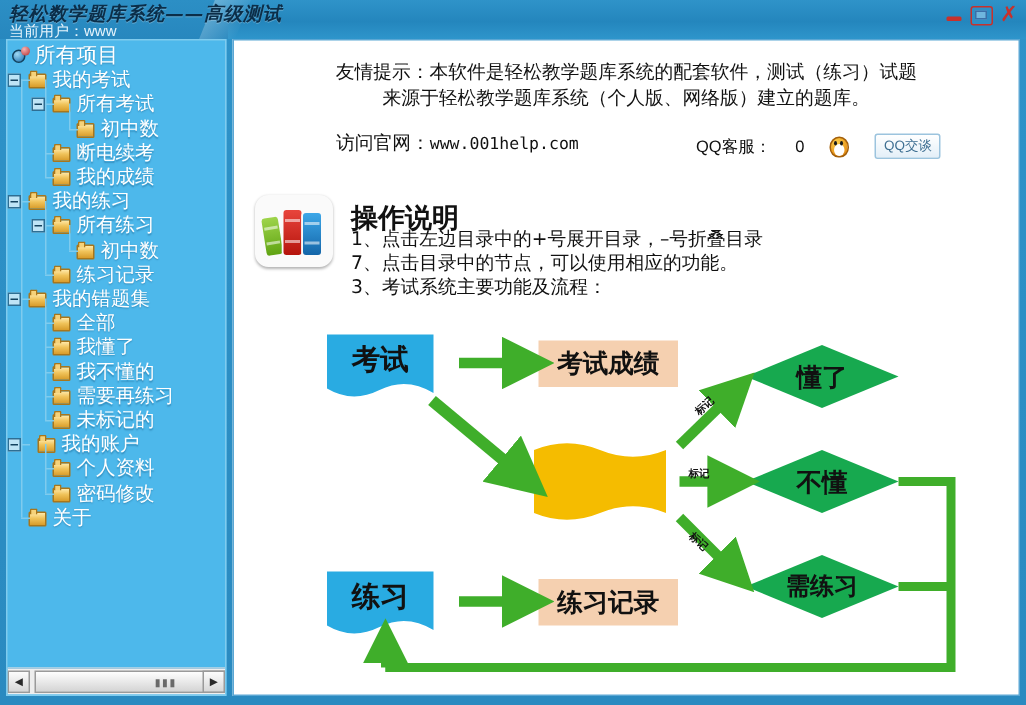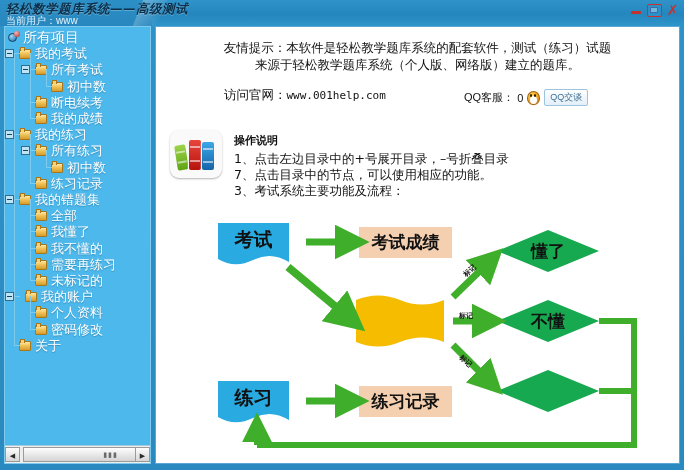--- a/index.html
+++ b/index.html
@@ -114,21 +114,21 @@
     font-size:12.5px;color:#111;line-height:17px;
     font-family:"DejaVu Sans","Liberation Sans",sans-serif;
   }
   .tip .l2{display:block;}
   .visit{
     position:absolute;left:68px;top:60px;font-size:12.5px;color:#111;
     font-family:"DejaVu Sans","Liberation Sans",sans-serif;white-space:nowrap;
   }
   .visit .url{font-family:"DejaVu Sans Mono","Liberation Mono",monospace;font-size:11px;}
   .qq{
-    position:absolute;left:308px;top:62px;display:flex;align-items:center;gap:3px;
+    position:absolute;left:308px;top:62px;display:flex;align-items:center;gap:16px;
     font-size:11px;color:#111;white-space:nowrap;
   }
   .qq-penguin{
     width:15px;height:16px;position:relative;flex:none;
   }
   .qq-penguin .body{
     position:absolute;left:1px;top:1px;width:13px;height:14px;border-radius:50% 50% 46% 46%;
     background:radial-gradient(circle at 35% 28%,#FFD24A,#E8941A 70%,#C97410);
     border:1px solid #A4600B;box-sizing:border-box;
   }
@@ -147,21 +147,21 @@
   .books .pad{
     position:absolute;left:0;top:0;width:52px;height:48px;border-radius:9px;
     background:#FAFAFA;box-shadow:0 1px 2px rgba(0,0,0,.3);
   }
   .bk{position:absolute;border-radius:2px;box-shadow:0 0 0 1.2px #FAFAFA;}
   .bk.g{left:6px;top:15px;width:11px;height:25px;background:linear-gradient(180deg,#9ED44B,#5FA312);transform:rotate(-9deg);}
   .bk.r{left:19px;top:10px;width:12px;height:30px;background:linear-gradient(180deg,#E8453C,#B5140C);}
   .bk.b{left:32px;top:12px;width:12px;height:28px;background:linear-gradient(180deg,#3DA7E8,#1365A8);}
   .bk i{position:absolute;left:1px;right:1px;background:rgba(255,255,255,.55);height:1.5px;}
   .op-title{
-    position:absolute;left:78px;top:106px;font-size:11px;font-weight:bold;color:#111;
+    position:absolute;left:78px;top:106px;font-size:18px;font-weight:bold;color:#111;
     font-family:"DejaVu Sans","Liberation Sans",sans-serif;
   }
   .op-line{
     position:absolute;left:78px;font-size:12.5px;color:#111;white-space:nowrap;
     font-family:"DejaVu Sans","Liberation Sans",sans-serif;
   }
   .op1{top:124px;} .op2{top:140px;} .op3{top:156px;}
   #flow{position:absolute;left:0;top:178px;width:523px;height:258px;}
   
   .shape-label{
@@ -419,15 +419,16 @@
         <text x="303" y="153" font-size="7" font-weight="bold" fill="#111" transform="rotate(42 303 153)" font-family="DejaVu Sans, sans-serif">标记</text>
       </svg>
 
       
       <div class="shape-label" style="left:62px;top:18px;width:71px;height:34px;font-size:19px;">考试</div>
       <div class="shape-label" style="left:203px;top:22px;width:93px;height:31px;font-size:17px;">考试成绩</div>
       <div class="shape-label" style="left:62px;top:176px;width:71px;height:34px;font-size:19px;">练习</div>
       <div class="shape-label" style="left:203px;top:181px;width:93px;height:31px;font-size:17px;">练习记录</div>
       <div class="shape-label" style="left:341px;top:25px;width:102px;height:42px;font-size:17px;">懂了</div>
       <div class="shape-label" style="left:341px;top:95px;width:102px;height:42px;font-size:17px;">不懂</div>
+      <div class="shape-label" style="left:341px;top:165px;width:102px;height:42px;font-size:16px;">需练习</div>
     </div>
   </div>
 </div>
 
 </body></html>

